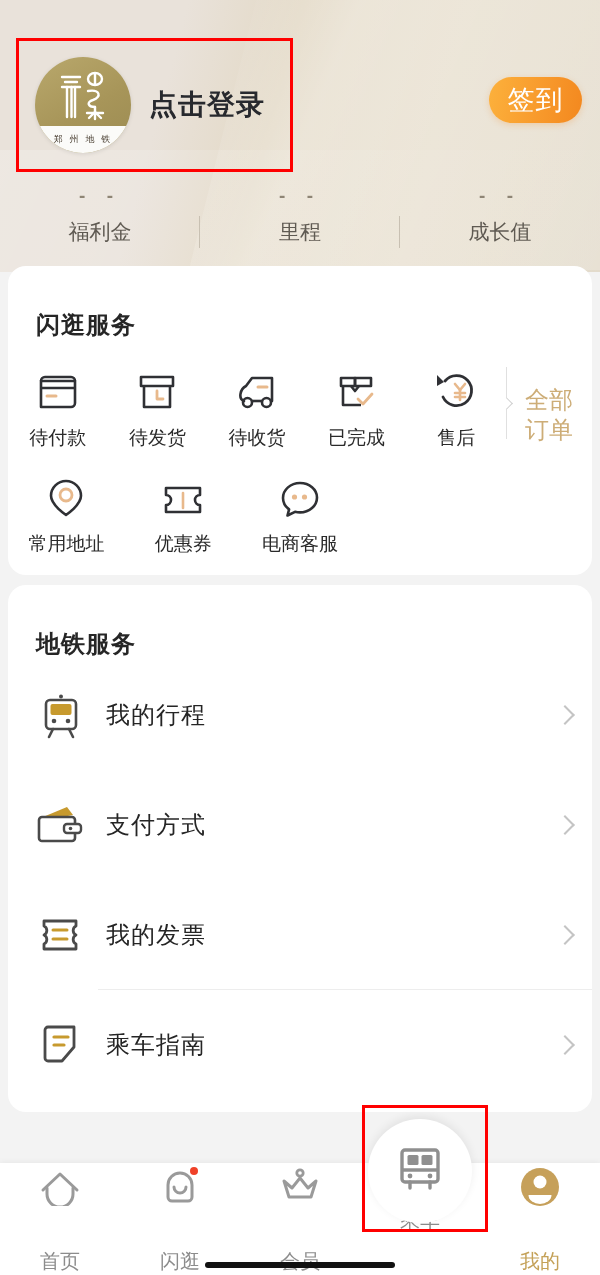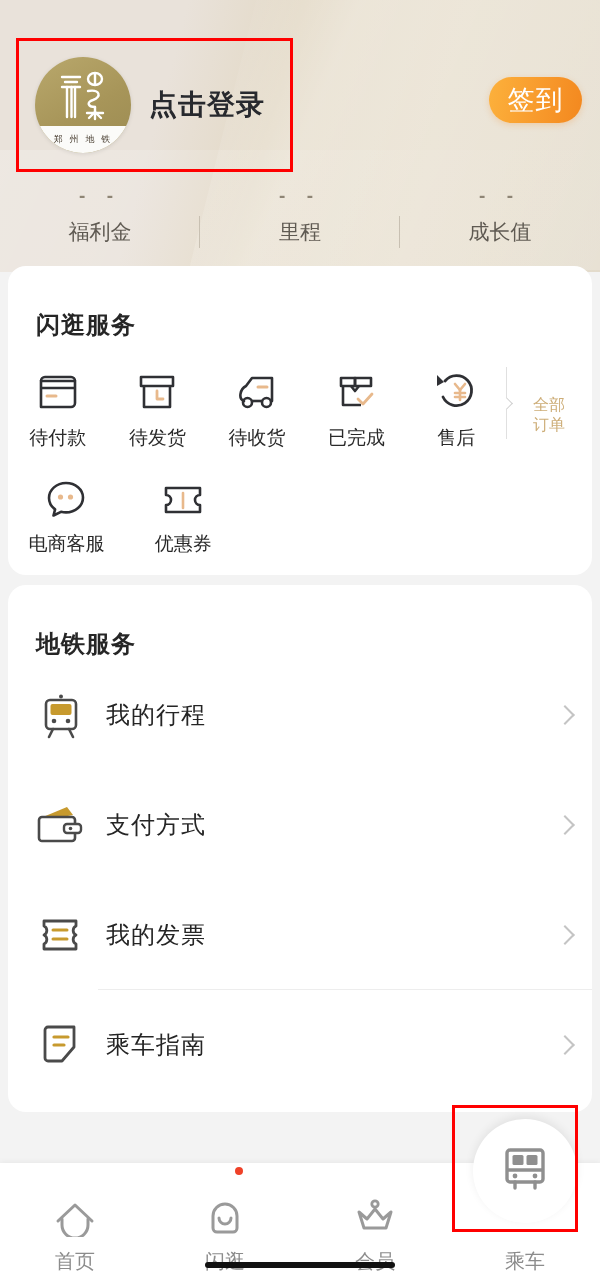--- a/index.html
+++ b/index.html
@@ -146,21 +146,21 @@
     width:1px; height:72px; background:#e0e0e0;
   }
   .all-orders-arrow{
     position:absolute; left:-4px; top:58px;
     width:9px; height:9px;
     border-top:1.5px solid #cfcfcf; border-right:1.5px solid #cfcfcf;
     transform:rotate(45deg);
     background:#fff;
   }
   .all-orders-txt{
-    font-size:16px; color:#cdad77; line-height:1.25; text-align:center;
+    font-size:24px; color:#cdad77; line-height:1.25; text-align:center;
   }
 
   .order-grid.row2{
     grid-template-columns:repeat(5,1fr);
     padding-top:4px;
   }
 
   
   .metro-list{ padding:0 0 12px 0; }
   .metro-row{
@@ -192,21 +192,21 @@
   .tabbar{
     position:absolute;
     bottom:0; left:0;
     width:600px; height:112px;
     background:#fff;
     display:flex;
     box-shadow:0 -1px 6px rgba(0,0,0,.05);
   }
   .tab{
     flex:1;
-    display:flex; flex-direction:column; align-items:center; justify-content:flex-end;
+    display:flex; flex-direction:column; align-items:center; justify-content:space-between;
     position:relative;
   }
   .tab-ico{ height:48px; display:flex; align-items:center; justify-content:center; }
   .tab-lbl{ margin-top:6px; font-size:20px; color:#8c8c8c; }
   .tab.active .tab-lbl{ color:#c4a158; }
   .tab.center .tab-lbl{ margin-top:2px; }
   .center-bubble{
     position:absolute;
     top:-44px; left:50%; transform:translateX(-50%);
     width:104px; height:104px;
@@ -366,40 +366,49 @@
       <div class="all-orders-divider"></div>
       <div class="all-orders-arrow"></div>
       <div class="all-orders-txt">
         <div>全部</div>
         <div>订单</div>
       </div>
     </div>
   </div>
 
   <div class="order-grid row2">
+    <div class="order-cell">
+      <div class="order-ico">
+        <svg width="40" height="42" viewBox="0 0 40 42">
+          <path d="M20 4 C11.7 4 5 10.6 5 18.8 C5 28 20 38 20 38 C20 38 35 28 35 18.8 C35 10.6 28.3 4 20 4 Z" fill="none" stroke="#2f3034" stroke-width="2.6" stroke-linejoin="round"></path>
+          <circle cx="20" cy="18" r="6" fill="none" stroke="#e8b98c" stroke-width="2.8"></circle>
+        </svg>
+      </div>
+      <div class="order-lbl">常用地址</div>
+    </div>
+
+    <div class="order-cell">
+      <div class="order-ico">
+        <svg width="46" height="36" viewBox="0 0 46 36">
+          <path d="M6 5 h34 v7 a5 5 0 0 0 0 10 v7 h-34 v-7 a5 5 0 0 0 0 -10 z" fill="none" stroke="#2f3034" stroke-width="2.6" stroke-linejoin="round"></path>
+          <path d="M23 10 V25" stroke="#e8b98c" stroke-width="2.6" stroke-linecap="round"></path>
+        </svg>
+      </div>
+      <div class="order-lbl">优惠券</div>
+    </div>
 
     <div class="order-cell">
       <div class="order-ico">
         <svg width="42" height="40" viewBox="0 0 42 40">
           <path d="M21 4 C11.6 4 4 10.7 4 19 C4 23.6 6.4 27.7 10.1 30.4 L8.5 36.5 L16 32.8 C17.6 33.2 19.3 33.4 21 33.4 C30.4 33.4 38 26.7 38 18.4 C38 10.3 30.4 4 21 4 Z" fill="none" stroke="#2f3034" stroke-width="2.6" stroke-linejoin="round"></path>
           <circle cx="15.5" cy="18" r="2.6" fill="#e8b98c"></circle>
           <circle cx="25.5" cy="18" r="2.6" fill="#e8b98c"></circle>
         </svg>
       </div>
       <div class="order-lbl">电商客服</div>
-    </div>
-
-    <div class="order-cell">
-      <div class="order-ico">
-        <svg width="46" height="36" viewBox="0 0 46 36">
-          <path d="M6 5 h34 v7 a5 5 0 0 0 0 10 v7 h-34 v-7 a5 5 0 0 0 0 -10 z" fill="none" stroke="#2f3034" stroke-width="2.6" stroke-linejoin="round"></path>
-          <path d="M23 10 V25" stroke="#e8b98c" stroke-width="2.6" stroke-linecap="round"></path>
-        </svg>
-      </div>
-      <div class="order-lbl">优惠券</div>
     </div>
 
     <div></div>
     <div></div>
   </div>
 </div>
 
 <div class="card">
   <div class="card-title">地铁服务</div>
 
@@ -504,15 +513,25 @@
         <circle cx="17" cy="31" r="2.4" fill="#8f8f8f"></circle>
         <circle cx="37" cy="31" r="2.4" fill="#8f8f8f"></circle>
         <path d="M17 37 v6" stroke="#8f8f8f" stroke-width="3.4" stroke-linecap="round"></path>
         <path d="M37 37 v6" stroke="#8f8f8f" stroke-width="3.4" stroke-linecap="round"></path>
       </svg>
     </div>
     <div class="tab-lbl" style="margin-top:44px;">乘车</div>
     <div class="tab-highlight"></div>
   </div>
 
+  <div class="tab active">
+    <div class="tab-ico">
+      <svg width="44" height="44" viewBox="0 0 44 44">
+        <circle cx="22" cy="22" r="19" fill="#c6a05a"></circle>
+        <circle cx="22" cy="17" r="6.5" fill="#fff"></circle>
+        <path d="M10.5 30 a11.5 9 0 0 0 23 0" fill="#fff"></path>
+      </svg>
+    </div>
+    <div class="tab-lbl">我的</div>
+  </div>
 
   <div class="home-indicator"></div>
 </div>
 
 </body></html>

